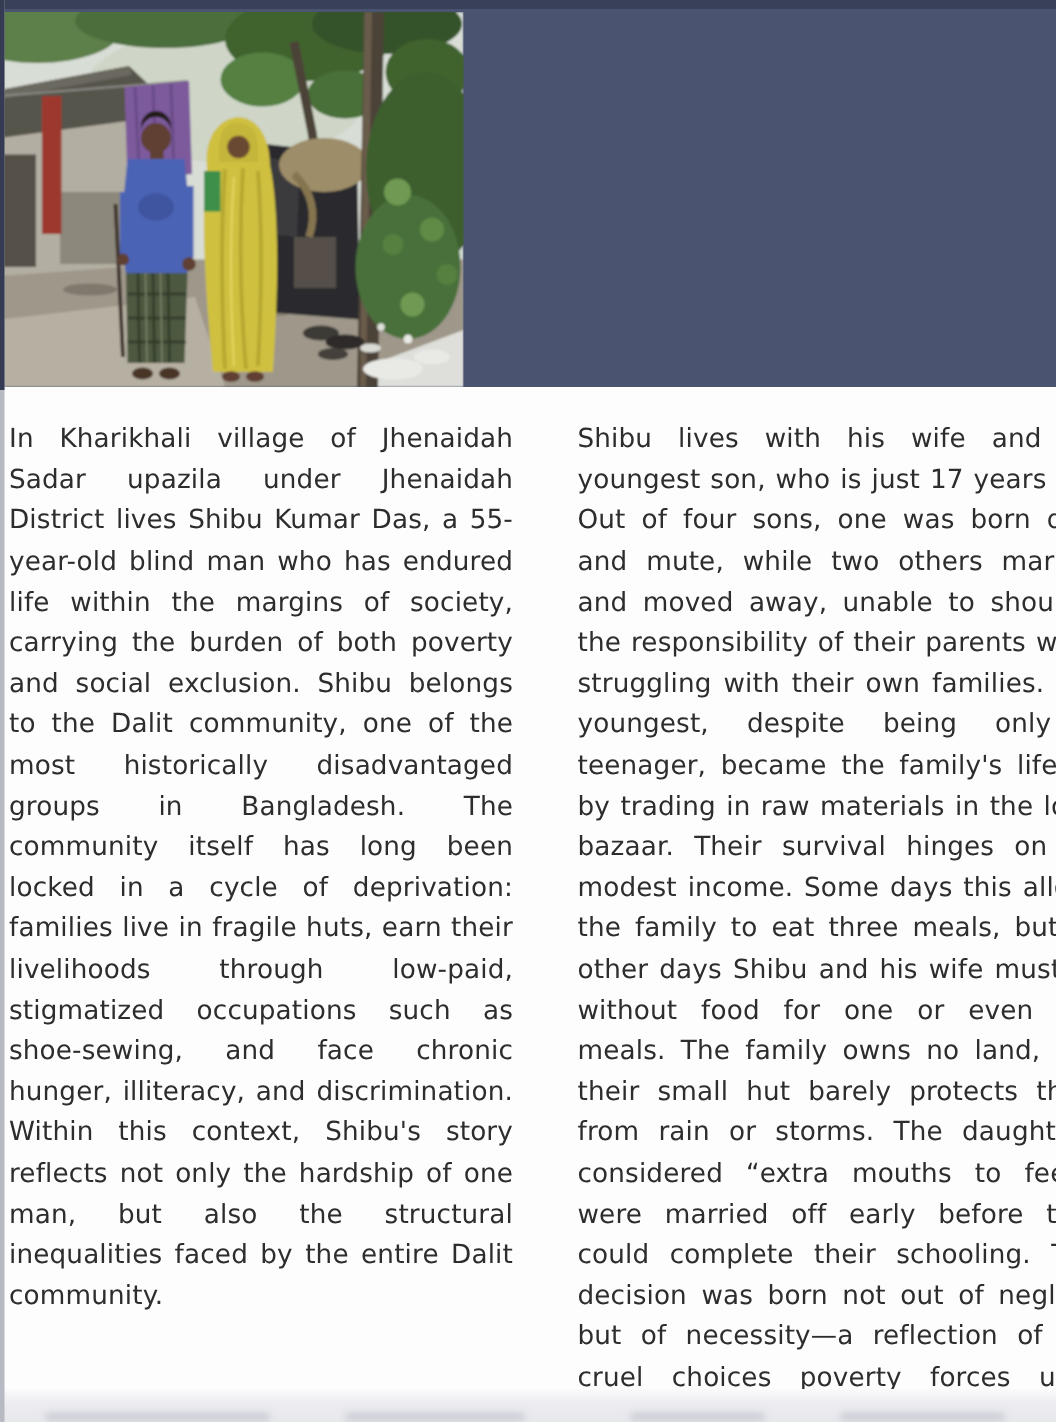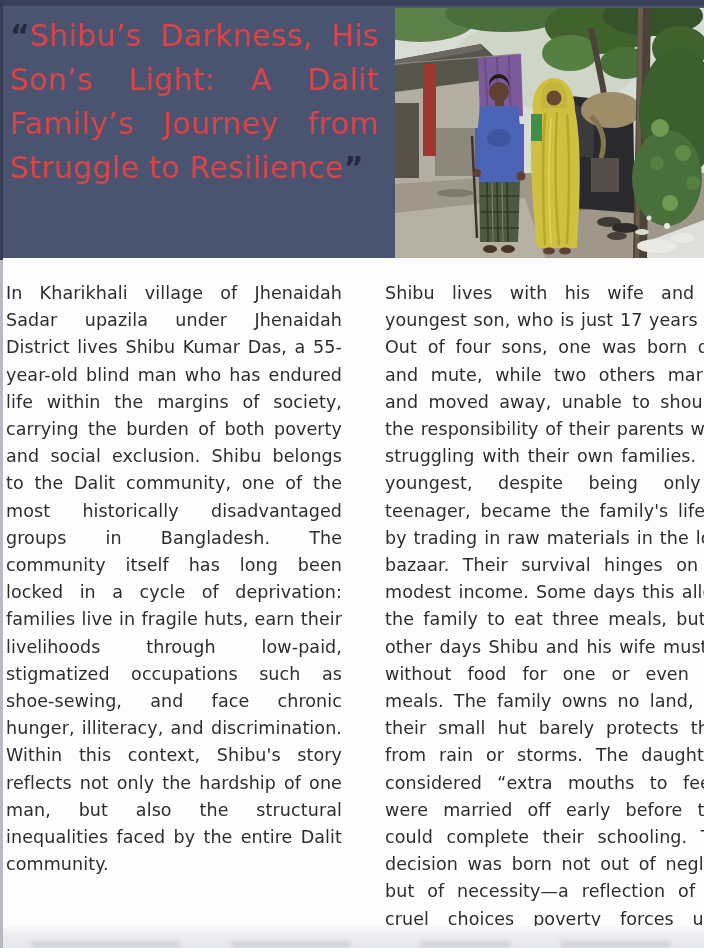--- a/index.html
+++ b/index.html
@@ -48,23 +48,20 @@
 </head>
 <body>
 
 <div class="page">
   <div class="top-bar"></div>
   <div class="left-edge">
       <div class="edge-dark"></div>
     </div>
 
   <div class="header">
-    <div class="title-box">
-      <h1><span class="q">“</span><span>Shibu’s Darkness, His Son’s Light: A Dalit Family’s Journey from Struggle to Resilience</span><span class="q">”</span></h1>
-    </div>
 
     <figure class="photo-wrap">
       <svg viewBox="0 0 309 250" preserveAspectRatio="none">
         <defs>
           <filter id="soft">
               <feGaussianBlur stdDeviation="0.7"></feGaussianBlur>
             </filter>
         </defs>
         <g filter="url(#soft)">
 

